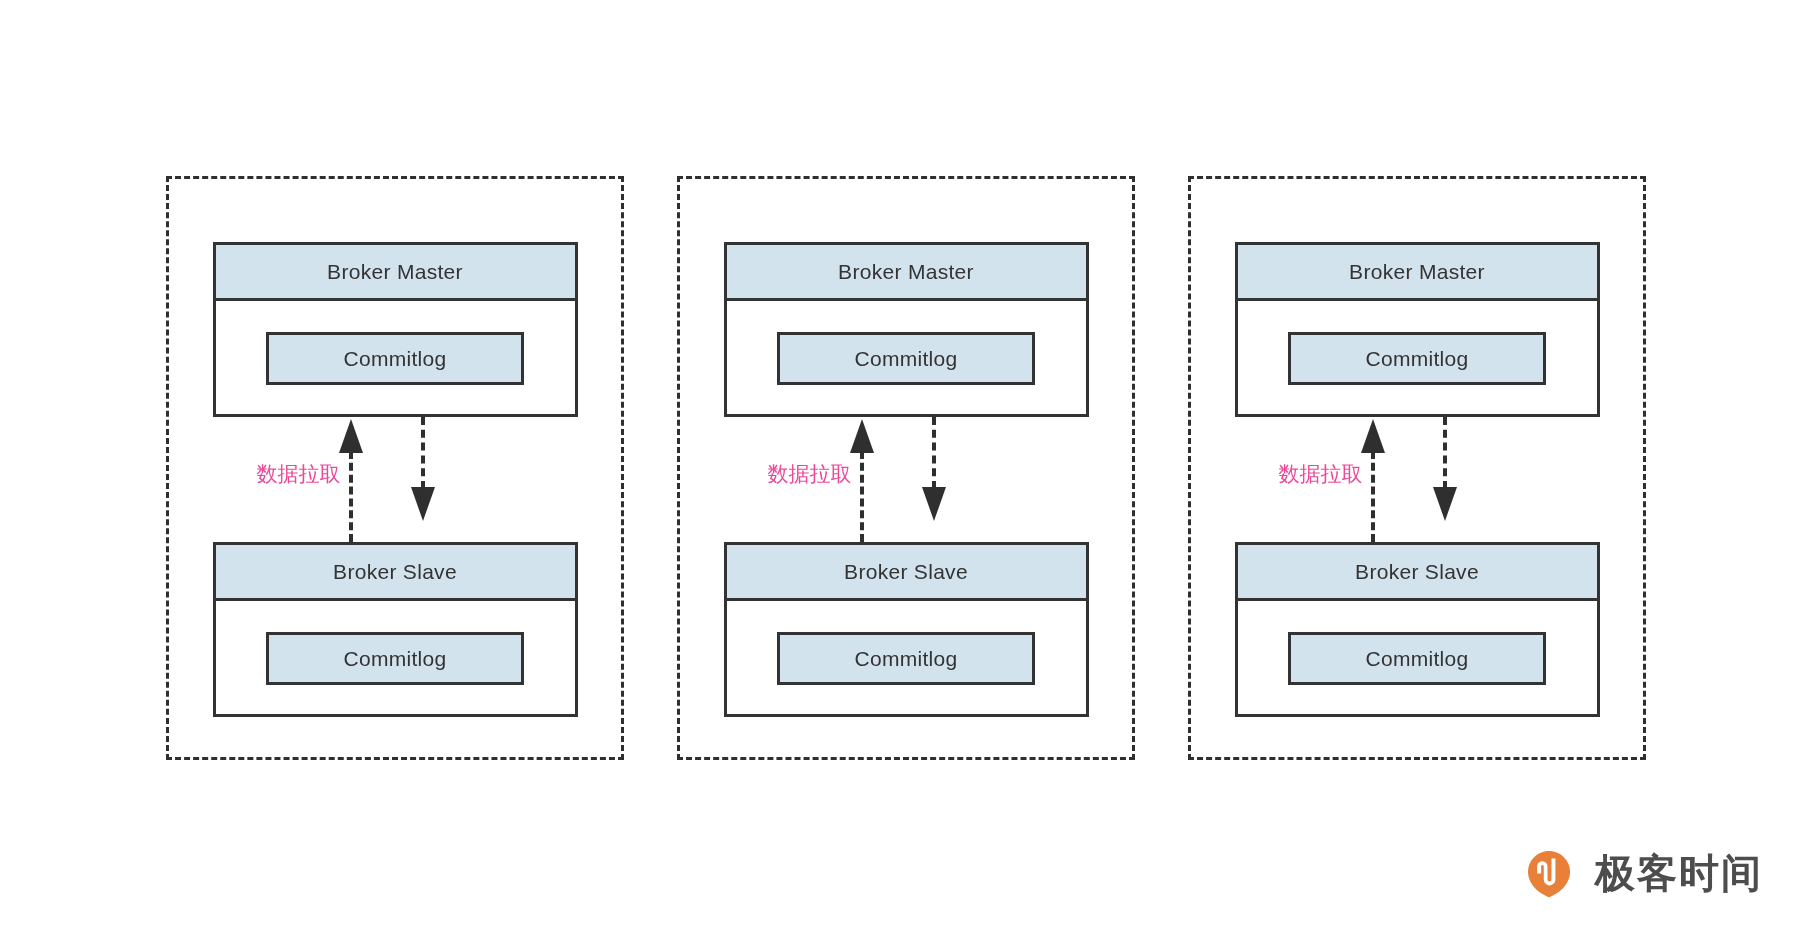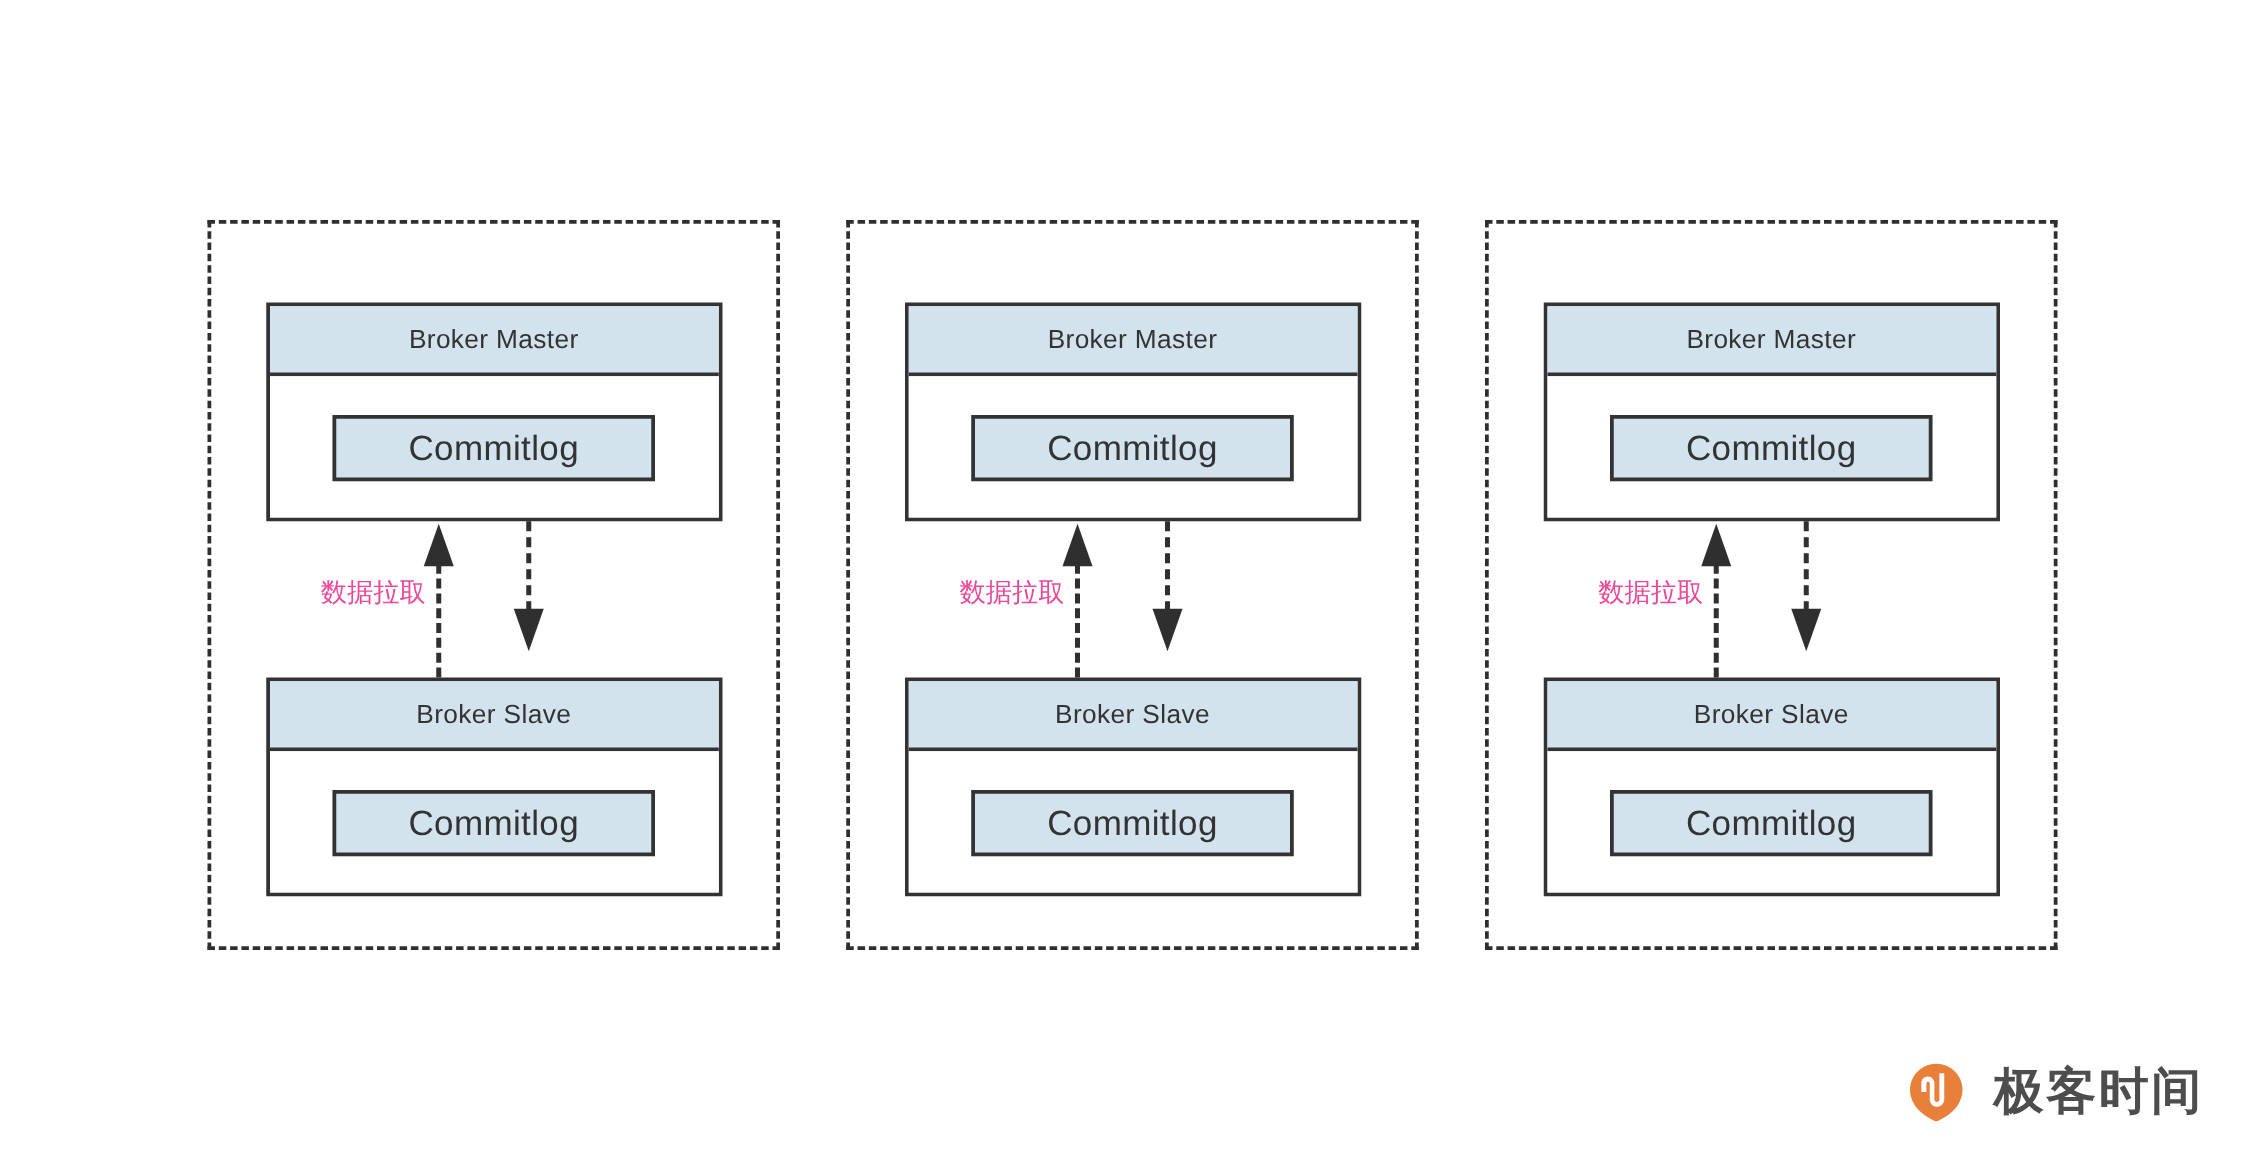--- a/index.html
+++ b/index.html
@@ -74,21 +74,21 @@
   }
   .commitlog-box {
     width: 258px;
     height: 53px;
     box-sizing: border-box;
     border: 3px solid #333333;
     background: #d3e3ed;
     display: flex;
     align-items: center;
     justify-content: center;
-    font-size: 28px;
+    font-size: 21px;
     color: #333333;
     letter-spacing: 0.3px;
     margin-top: 2px;
   }
 
   
   .connector {
     position: relative;
     width: 365px;
     height: 125px;

